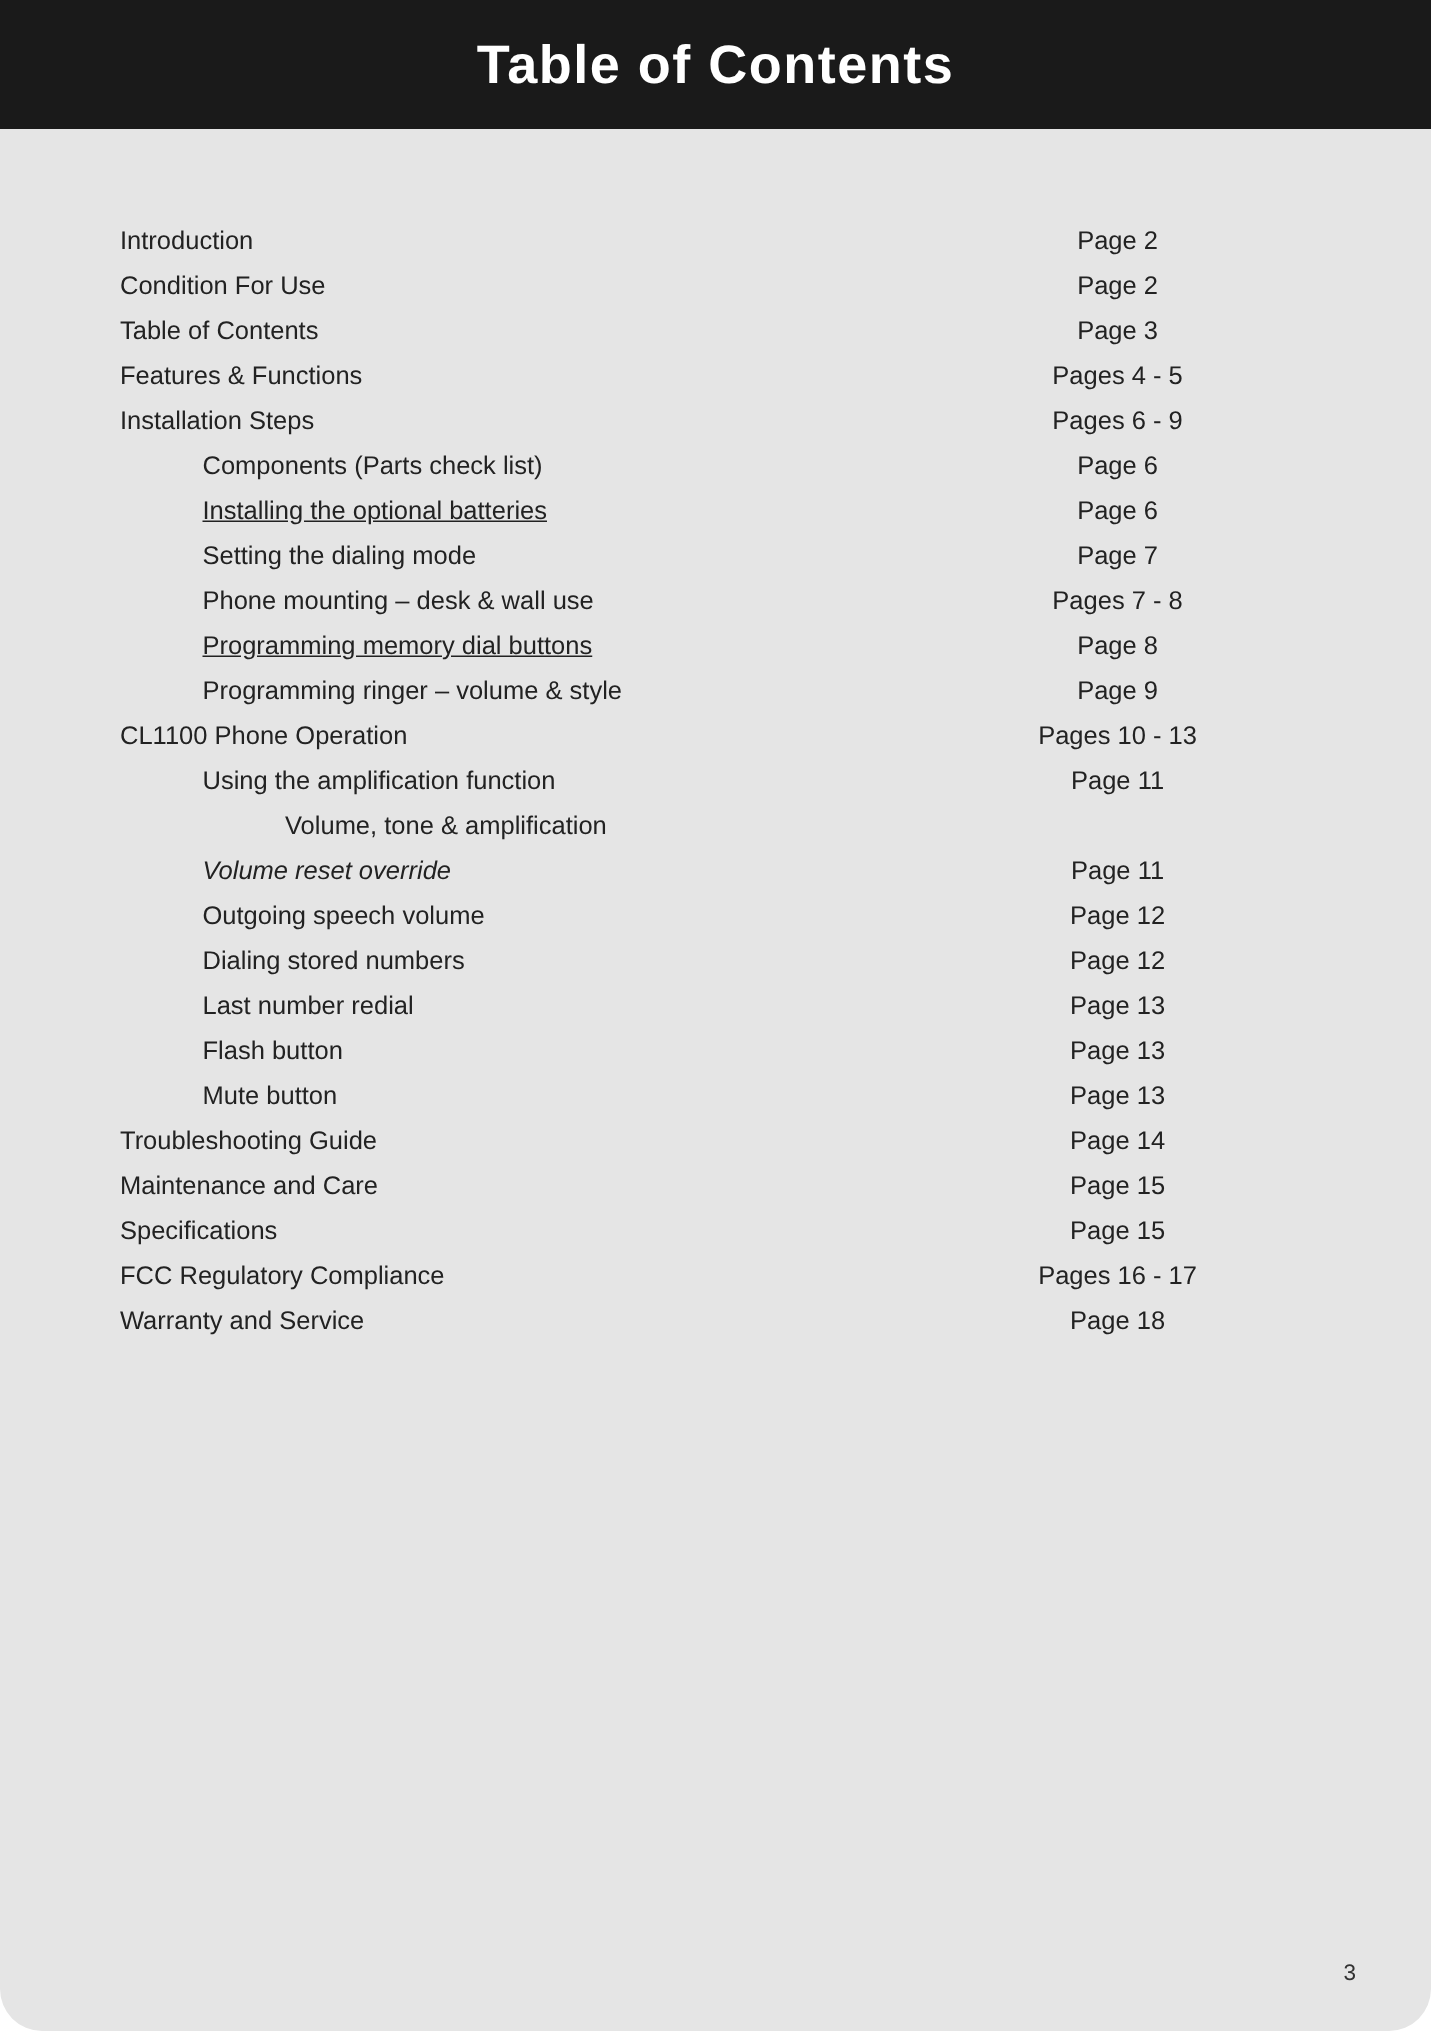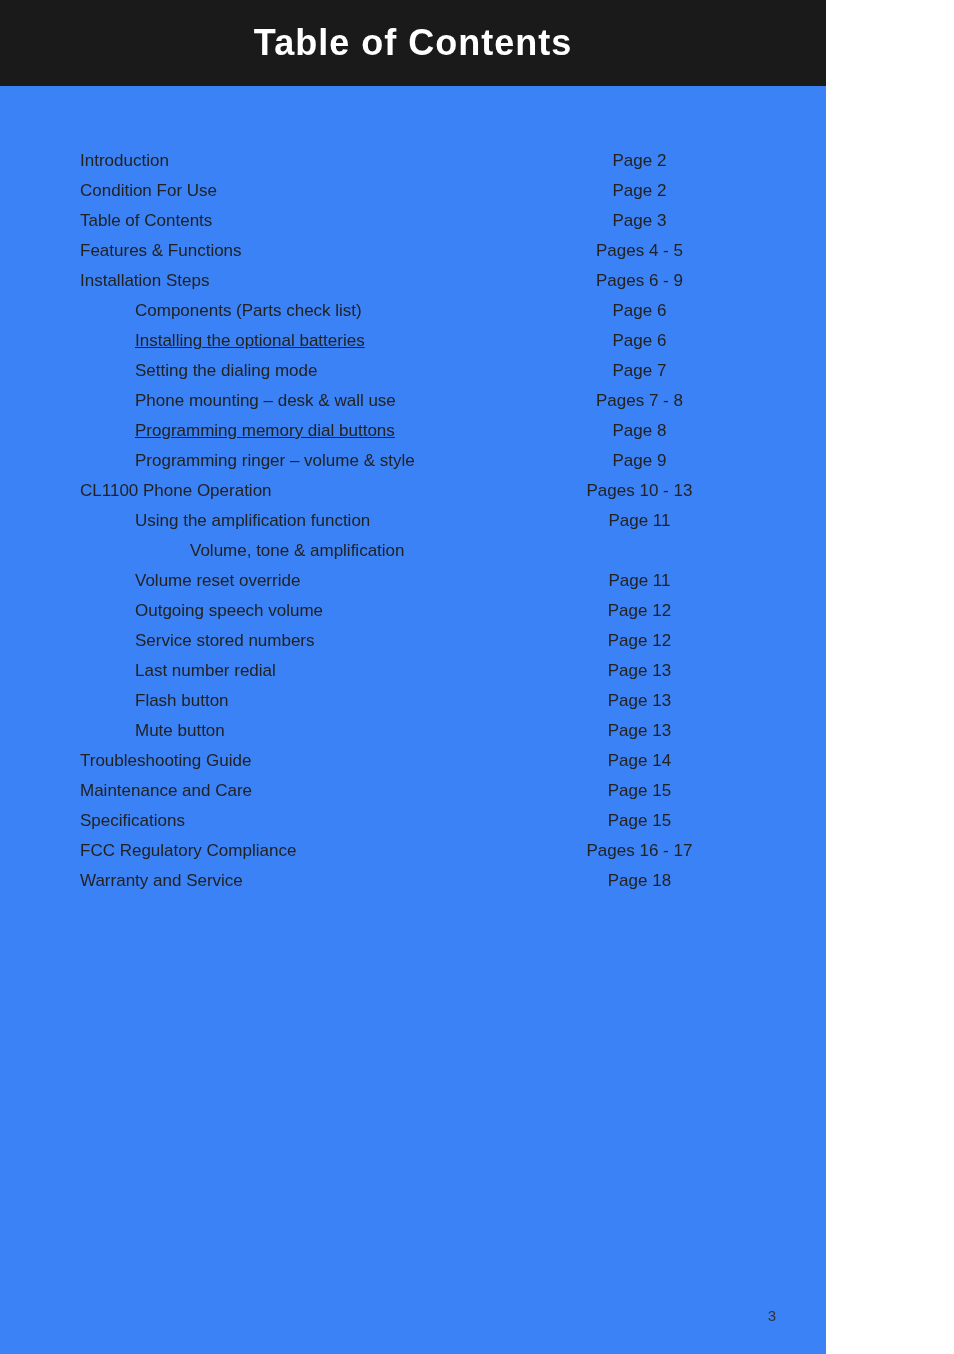--- a/index.html
+++ b/index.html
@@ -10,25 +10,26 @@
 
     body {
       background: #ffffff;
       font-family: Arial, Helvetica, sans-serif;
       width: 954px;
       min-height: 1354px;
       position: relative;
     }
 
     .page {
-      width: 826px;
+      width: 954px;
       min-height: 1354px;
-      background: #3b82f6;
+      background: #e5e5e5;
       padding: 0;
       position: relative;
+      border-radius: 28px;
     }
 
     .header {
       background: #1a1a1a;
       width: 100%;
       padding: 22px 40px;
       text-align: center;
     }
 
     .header h1 {
@@ -142,29 +143,29 @@
           </tr>
           <tr class="indent-1">
             <td class="item-label" style="padding-left: 55px;">Using the amplification function</td>
             <td class="item-page" style="padding-left: 20px;">Page 11</td>
           </tr>
           <tr class="indent-2">
             <td class="item-label" style="padding-left: 110px;">Volume, tone &amp; amplification</td>
             <td class="item-page" style="padding-left: 20px;"></td>
           </tr>
           <tr class="indent-1">
-            <td class="item-label" style="padding-left: 55px;">Volume reset override</td>
+            <td class="item-label" style="padding-left: 55px; font-style: italic;">Volume reset override</td>
             <td class="item-page" style="padding-left: 20px;">Page 11</td>
           </tr>
           <tr class="indent-1">
             <td class="item-label" style="padding-left: 55px;">Outgoing speech volume</td>
             <td class="item-page" style="padding-left: 20px;">Page 12</td>
           </tr>
           <tr class="indent-1">
-            <td class="item-label" style="padding-left: 55px;">Service stored numbers</td>
+            <td class="item-label" style="padding-left: 55px;">Dialing stored numbers</td>
             <td class="item-page" style="padding-left: 20px;">Page 12</td>
           </tr>
           <tr class="indent-1">
             <td class="item-label" style="padding-left: 55px;">Last number redial</td>
             <td class="item-page" style="padding-left: 20px;">Page 13</td>
           </tr>
           <tr class="indent-1">
             <td class="item-label" style="padding-left: 55px;">Flash button</td>
             <td class="item-page" style="padding-left: 20px;">Page 13</td>
           </tr>

